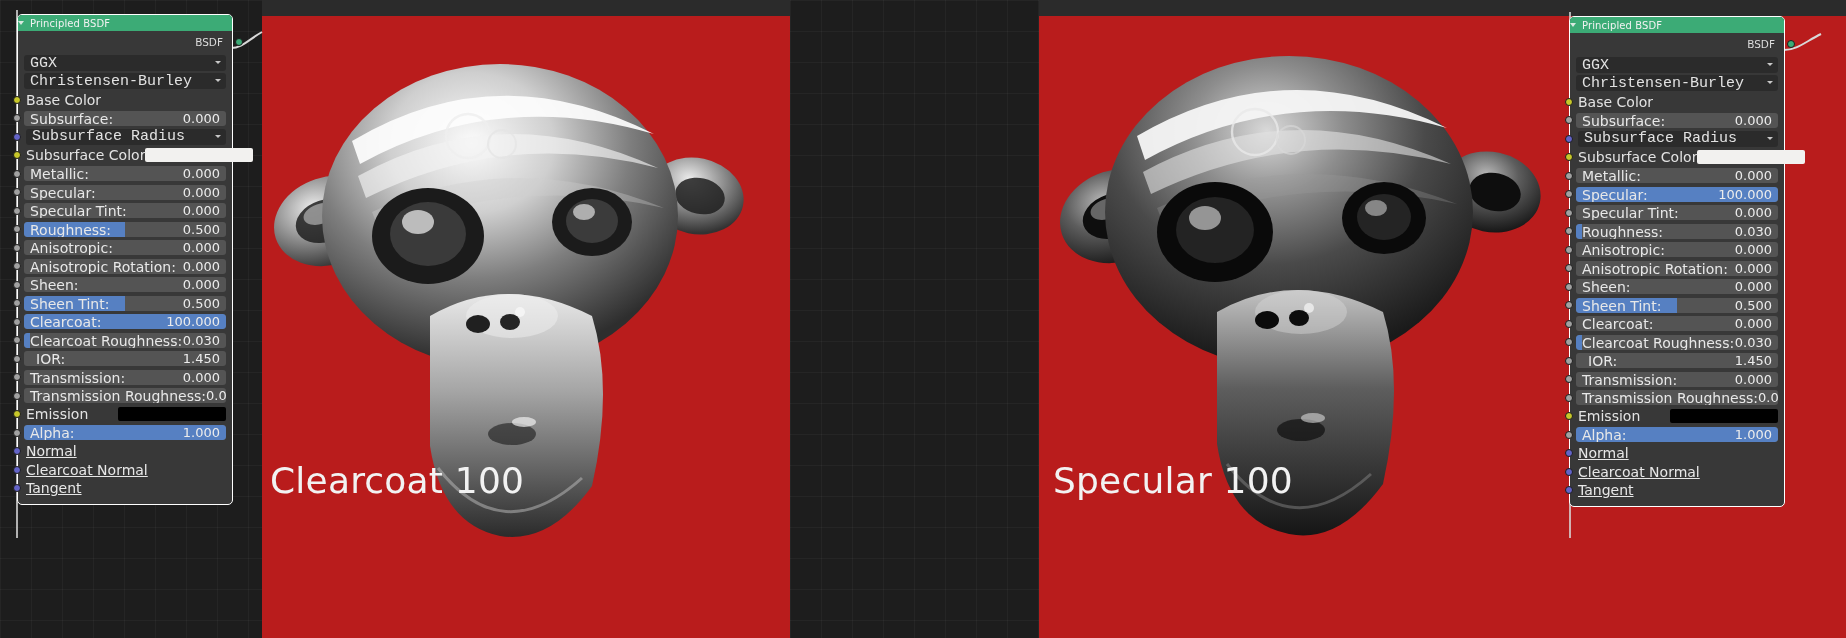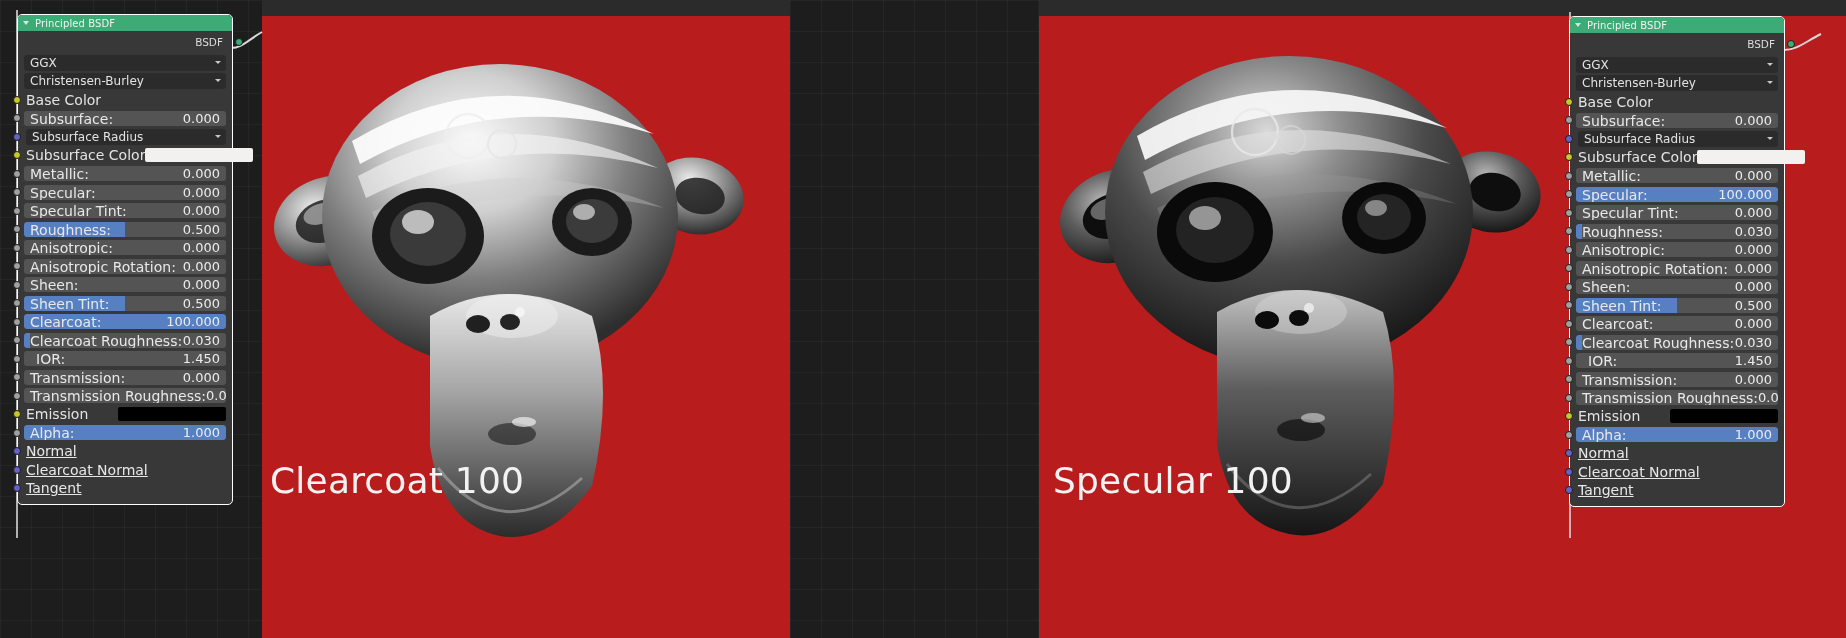--- a/index.html
+++ b/index.html
@@ -40,21 +40,20 @@
     border-radius: 5px;
     font-size: 10.5px;
     color: #e6e6e6;
     padding-bottom: 6px;
   }
   .node-header {
     height: 16px;
     background: #3cab76;
     border-radius: 4px 4px 0 0;
     display: flex; align-items: center;
-    padding-left: 5px;
     font-size: 10px;
     color: #f2f2f2;
     letter-spacing: .1px;
   }
   .tri {
     width: 0; height: 0;
     border-left: 3.5px solid transparent;
     border-right: 3.5px solid transparent;
     border-top: 4px solid #d9e9e0;
     margin-right: 6px;
@@ -67,22 +66,23 @@
     font-size: 10.5px; color: #dcdcdc;
   }
 
   
   .dropdown {
     height: 16px; margin: 2px 0;
     background: #2b2b2b;
     border-radius: 3px;
     display: flex; align-items: center;
     padding: 0 6px;
-    font-size: 12px; color: #e2e2e2;
+    font-size: 15px; color: #e2e2e2;
     position: relative;
+    font-family: Liberation Mono, monospace;
   }
   .dropdown .chev {
     position: absolute; right: 5px; top: 6px;
     width: 0; height: 0;
     border-left: 3px solid transparent;
     border-right: 3px solid transparent;
     border-top: 3.5px solid #c8c8c8;
   }
 
   

